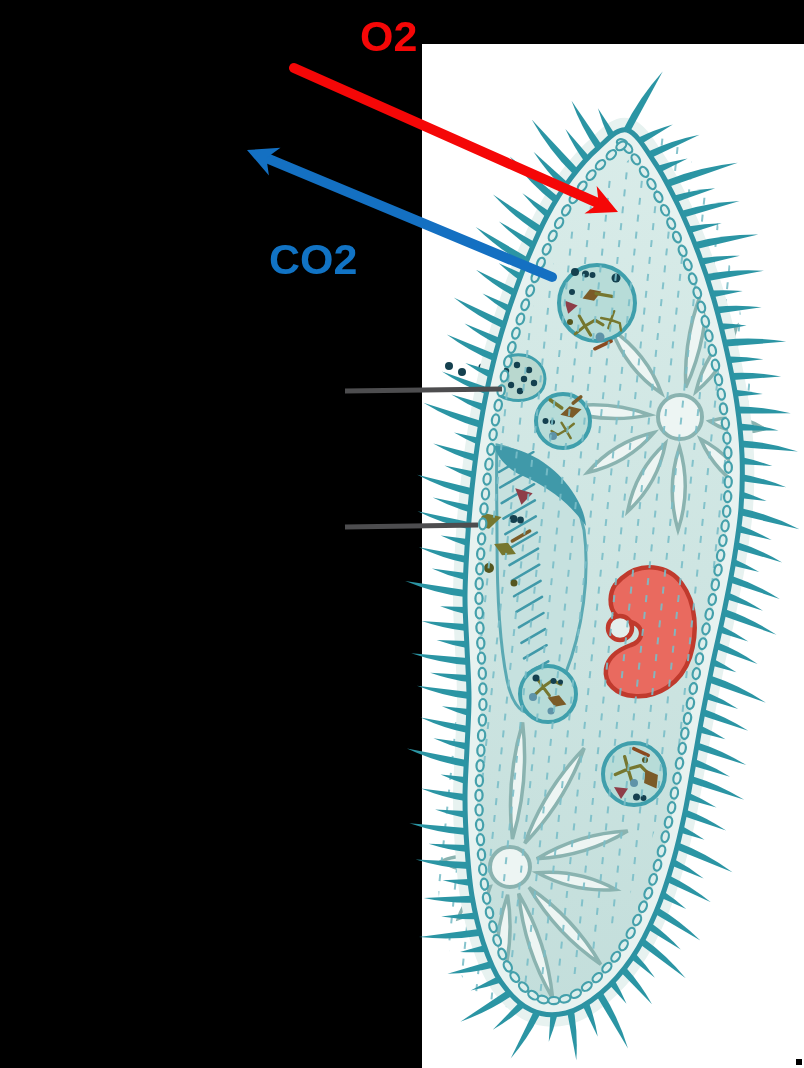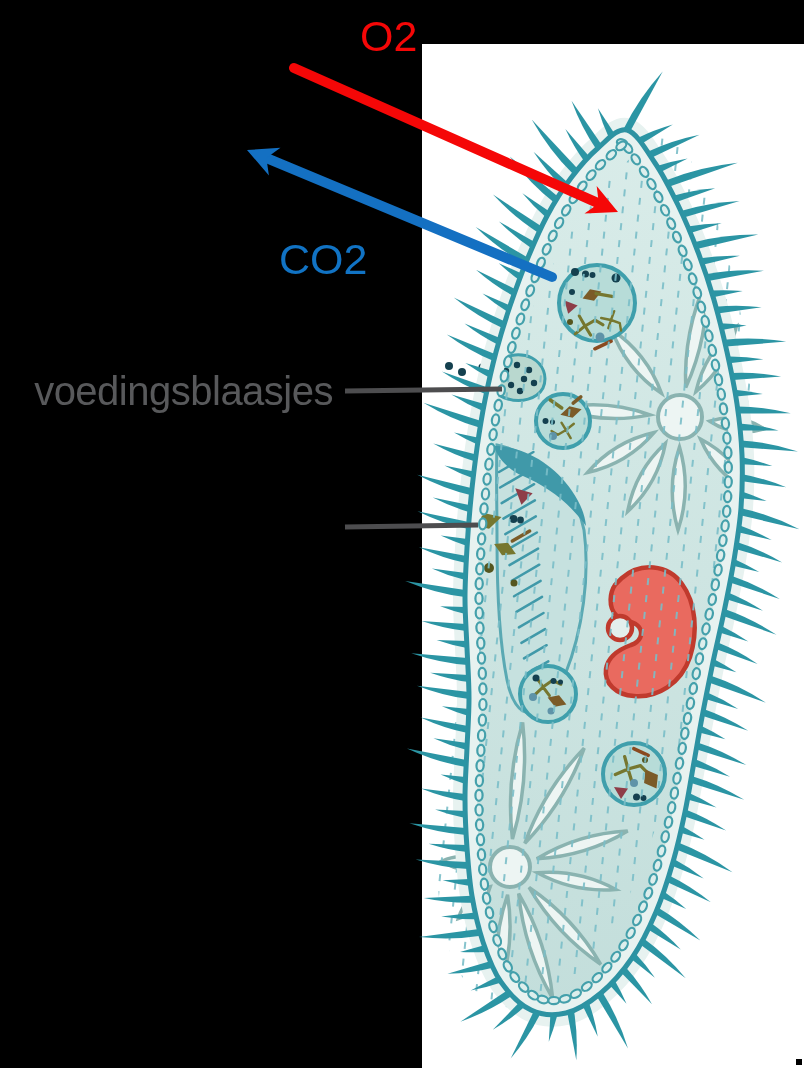--- a/index.html
+++ b/index.html
@@ -1,23 +1,23 @@
 <!DOCTYPE html>
 <html><head>
 <meta charset="utf-8">
 <style>
   html,body{margin:0;padding:0;background:#000;}
   .stage{position:relative;width:804px;height:1068px;background:#000;overflow:hidden;
          font-family:"Liberation Sans",sans-serif;}
   .stage svg{position:absolute;left:0;top:0;}
   .lbl{position:absolute;line-height:1.05;white-space:nowrap;user-select:none;}
-  .lbl.gas{font-weight:normal;font-size:43px;}
+  .lbl.gas{font-weight:bold;font-size:43px;}
   .lbl.gray{font-weight:400;font-size:40px;letter-spacing:-0.5px;width:333px;text-align:right;left:0;}
   .o2{left:360px;top:14px;}
-  .co2{left:279px;top:237px;}
+  .co2{left:269px;top:237px;}
   .vb{top:370px;}
   .vd{top:504px;}
 </style>
 </head>
 <body>
 
 <div class="stage">
   <svg id="cell-svg" width="804" height="1068" viewBox="0 0 804 1068">
       <defs>
         <linearGradient id="gradBody" x1="0" y1="0" x2="0" y2="1">
@@ -430,14 +430,13 @@
         </g>
       </g>
       <g>
         <line x1="345" y1="391" x2="502" y2="389" stroke="#4d4d4f" stroke-width="5"></line>
         <line x1="345" y1="527" x2="478" y2="525" stroke="#4d4d4f" stroke-width="5"></line>
       </g>
       <rect x="796" y="1059" width="6" height="6" fill="#000"></rect>
     </svg>
   <div class="lbl gas o2" style="color: rgb(245, 7, 7);">O2</div>
   <div class="lbl gas co2" style="color: rgb(17, 115, 196);">CO2</div>
-  <div class="lbl gray vb" style="color: rgb(88, 89, 91);">voedingsblaasjes</div>
 </div>
 
 </body></html>

